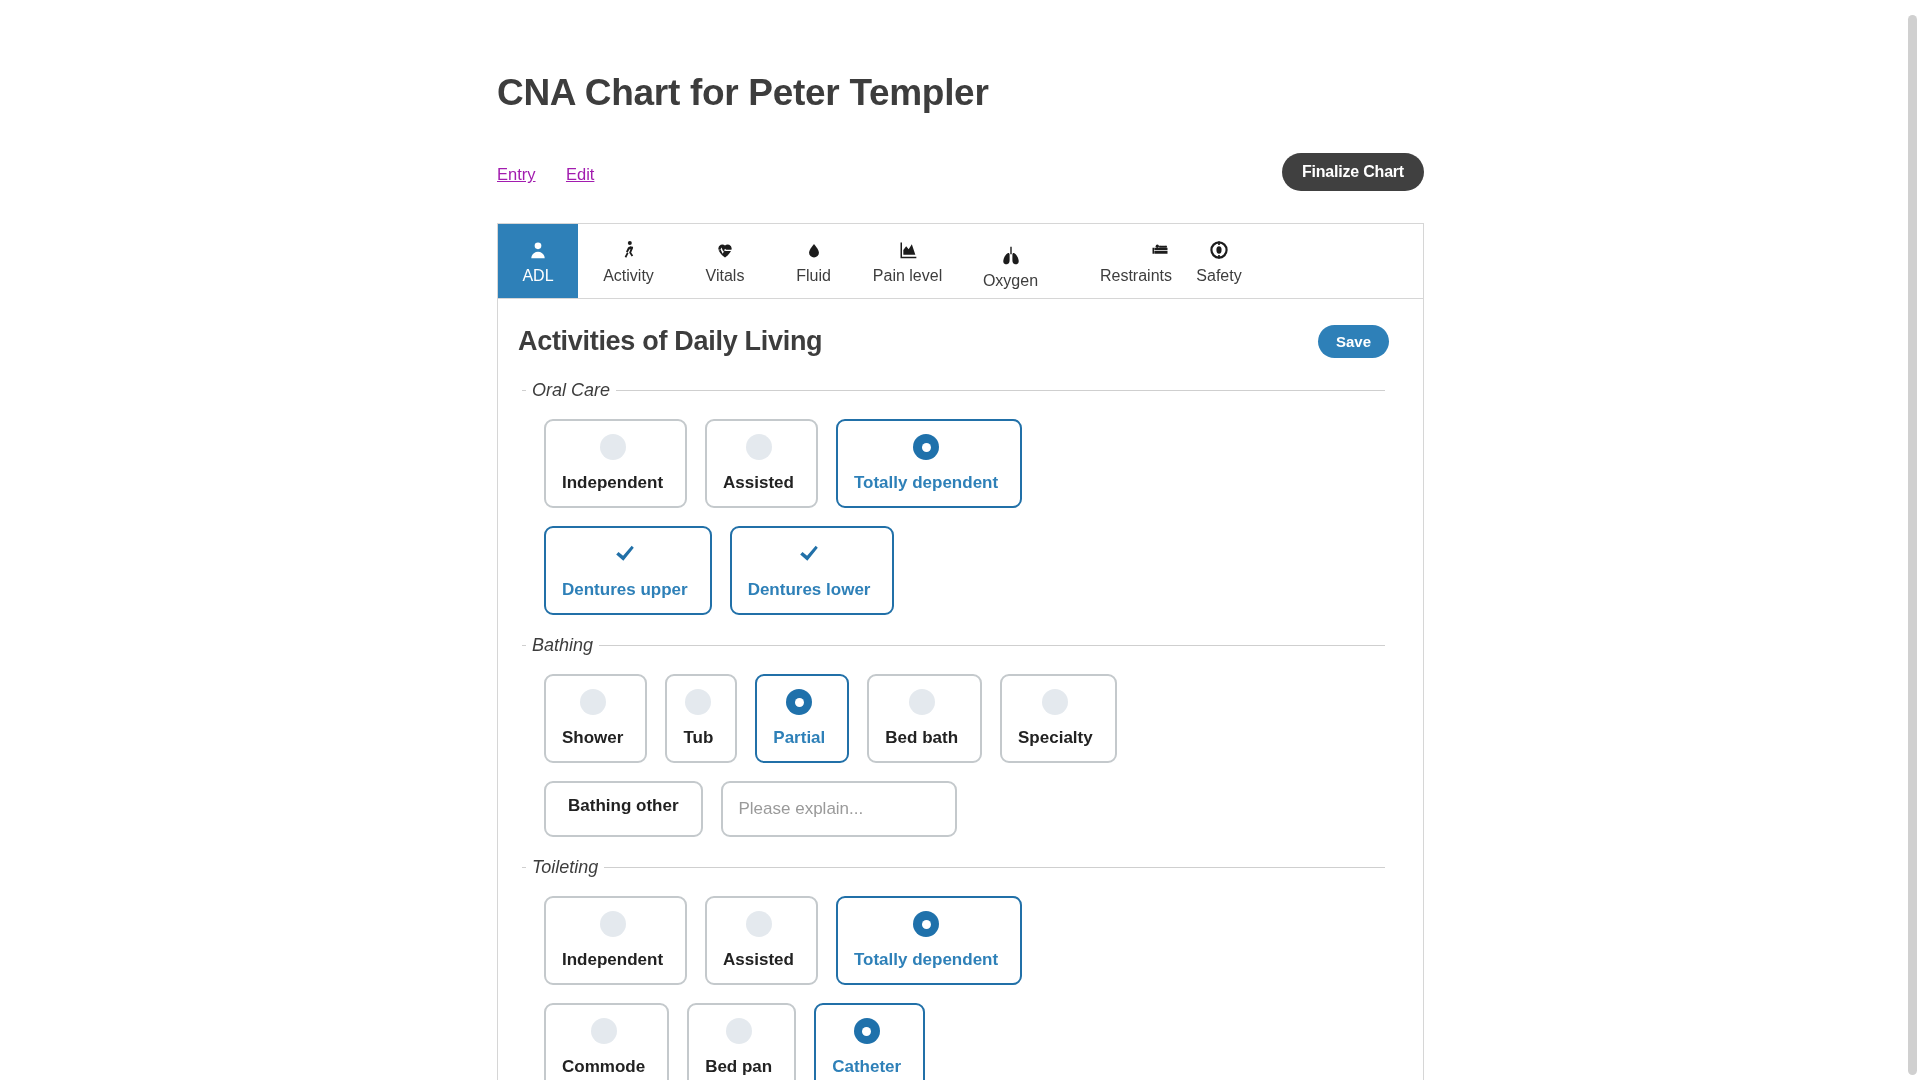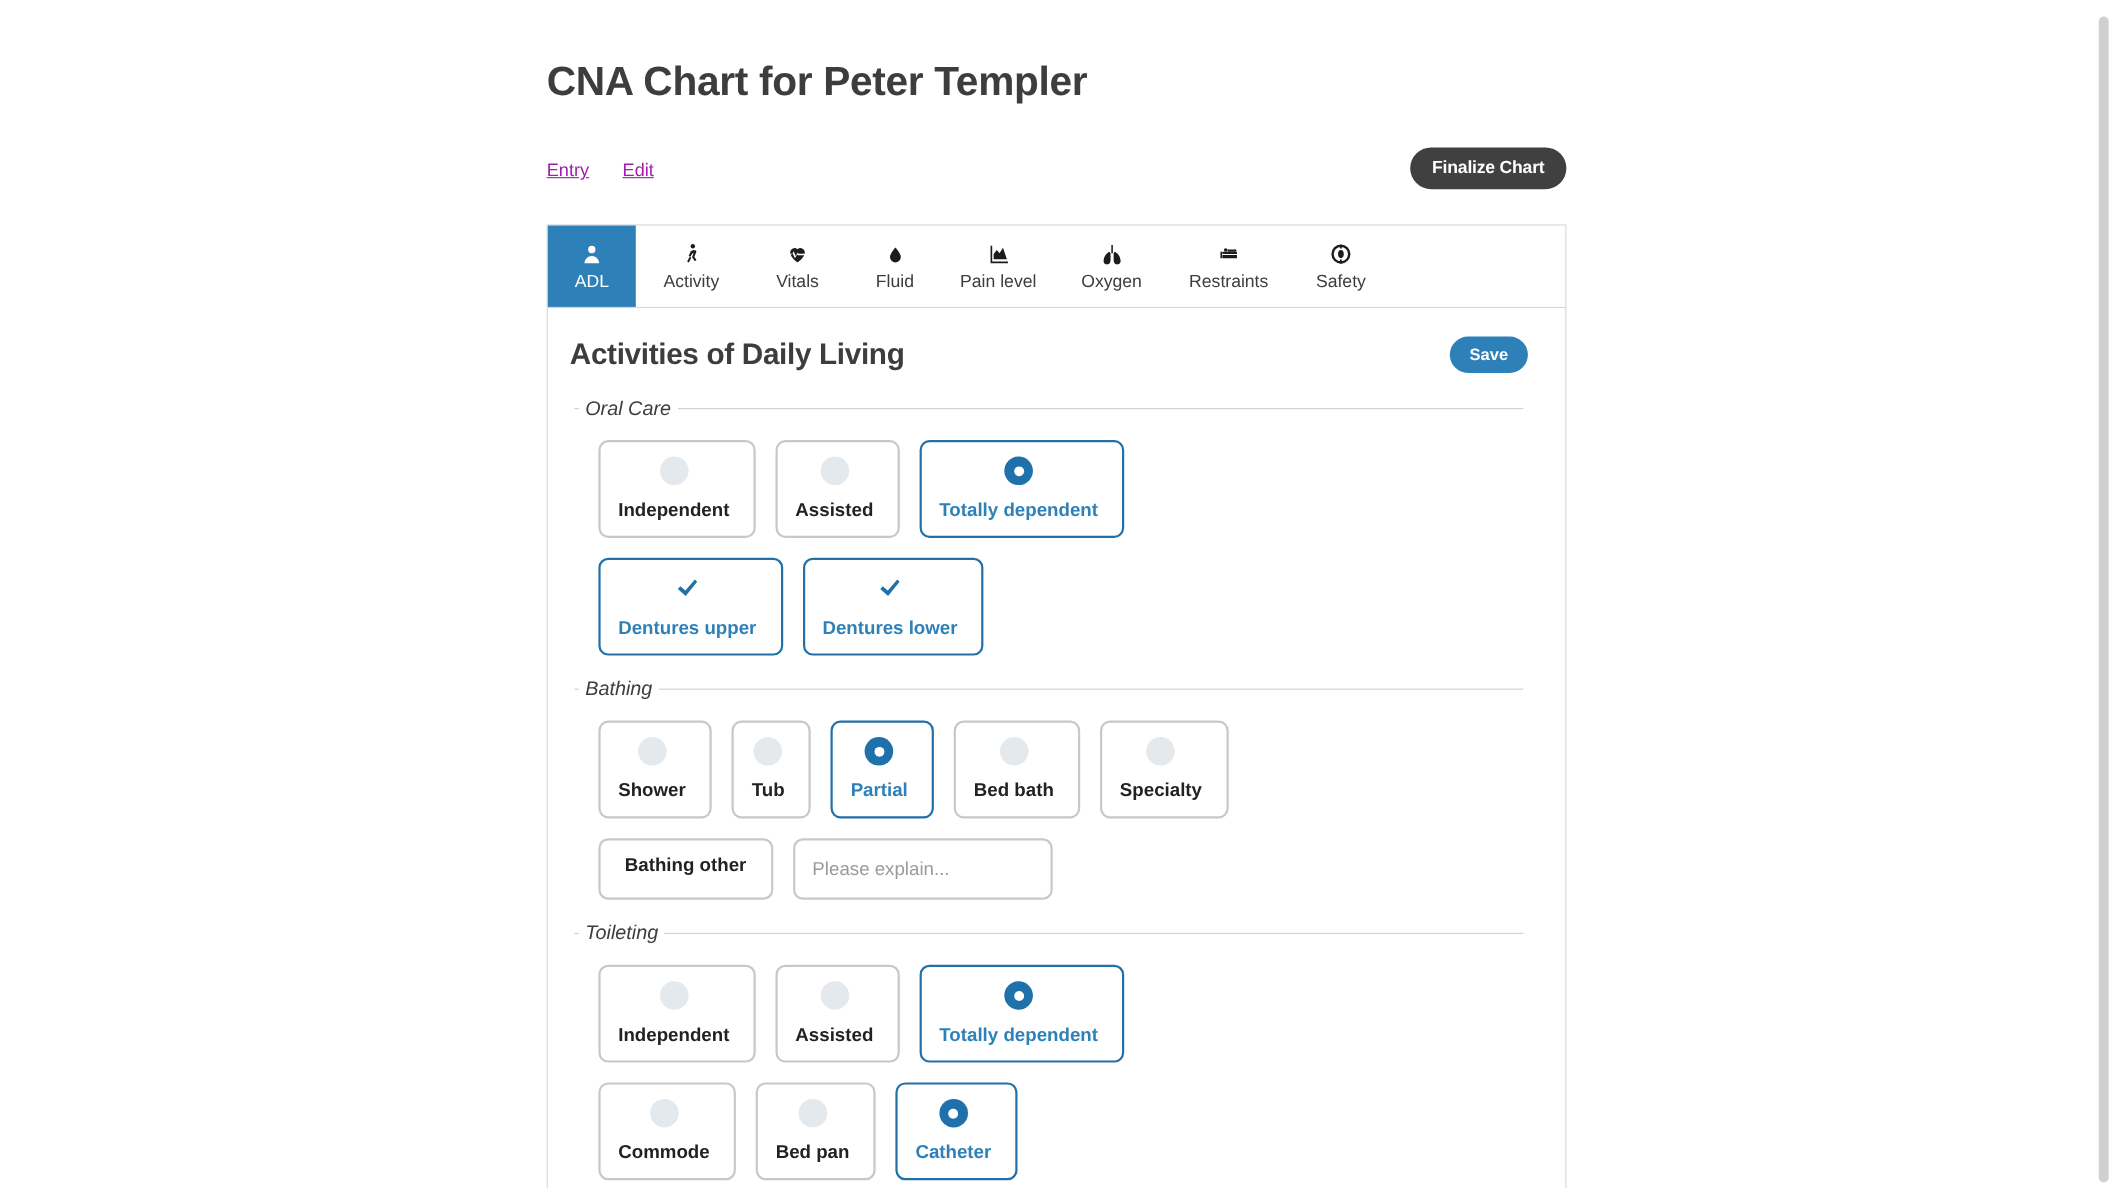--- a/index.html
+++ b/index.html
@@ -23,21 +23,21 @@
     background:#d0d0d0; border-radius:5px;
   }
 
   
   .page{
     position:absolute; left:0; top:0; width:1906px; height:1080px;
     padding-left:497px;
   }
 
   .page-title{
-    margin:0; padding-top:52px;
+    margin:0; padding-top:71px;
     font-size:37px; font-weight:bold; color:#3d3d3d;
     letter-spacing:-0.3px;
     line-height:1.2;
   }
 
   
   .linkbar{
     margin-top:50px;
     height:38px;
     position:relative;
@@ -239,31 +239,31 @@
         </div>
         <div class="tab" style="width: 103px;">
           <span class="ticon">
             <svg width="22" height="20" viewBox="0 0 24 24">
               <path d="M3 3h1.8v17.2H22V22H3z"></path>
               <path d="M6.4 17.6V12l3.4-4.6 3 3.6L16.6 5l4.2 12.6z"></path>
             </svg>
           </span>
           <span>Pain level</span>
         </div>
-        <div class="tab" style="width: 103px;">
+        <div class="tab" style="width: 103px; justify-content: flex-end;">
           <span class="ticon">
             <svg width="22" height="21" viewBox="0 0 24 24">
               <path d="M11.2 2h1.6v8.6h-1.6z"></path>
               <path d="M10.4 10.8c0-1.3-1.2-2-2.2-1.4-2 1.2-4.6 4.4-5 8.6-.2 2 .6 3.6 2.4 4 1.6.4 3.4-.2 4.2-1.6.5-.9.6-2 .6-3z"></path>
               <path d="M13.6 10.8c0-1.3 1.2-2 2.2-1.4 2 1.2 4.6 4.4 5 8.6.2 2-.6 3.6-2.4 4-1.6.4-3.4-.2-4.2-1.6-.5-.9-.6-2-.6-3z"></path>
             </svg>
           </span>
           <span>Oxygen</span>
         </div>
-        <div class="tab" style="width: 110px;">
+        <div class="tab" style="width: 110px; align-items: flex-end;">
           <span class="ticon">
             <svg width="24" height="18" viewBox="0 0 24 24">
               <path d="M2 9h2v8H2z"></path>
               <path d="M4.4 9H22v3H4.4z"></path>
               <path d="M4.4 13H22v4H4.4z"></path>
               <circle cx="8.4" cy="7" r="2.2"></circle>
               <path d="M11.4 9h9.2a1.4 1.4 0 0 0-1.4-2.6h-6.4a1.4 1.4 0 0 0-1.4 2.6z"></path>
             </svg>
           </span>
           <span>Restraints</span>

